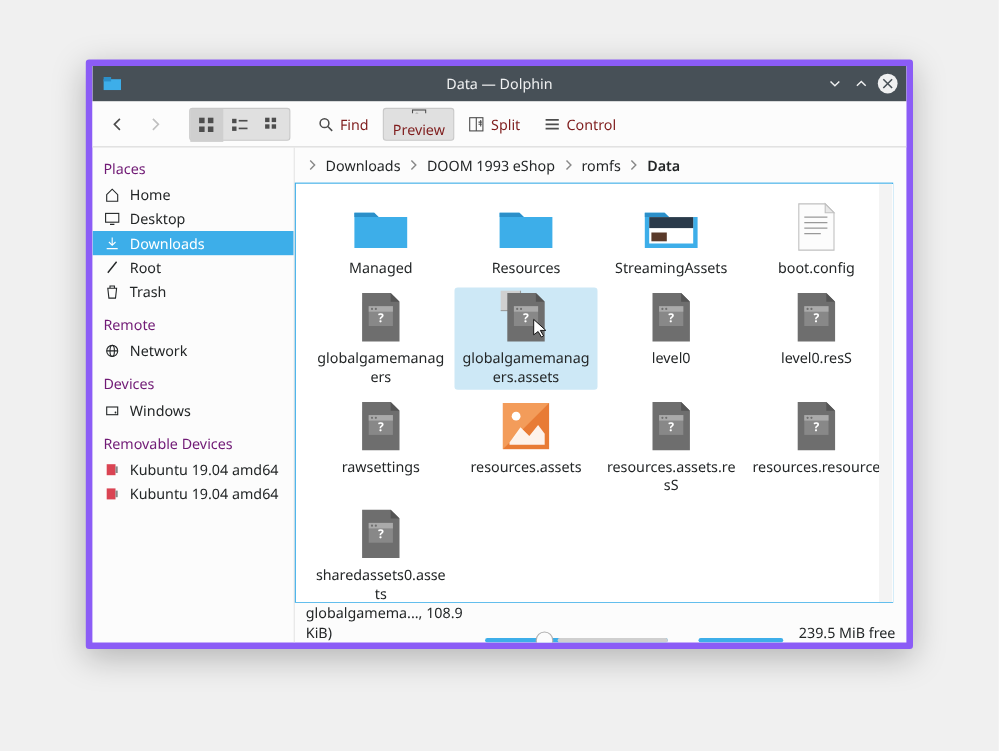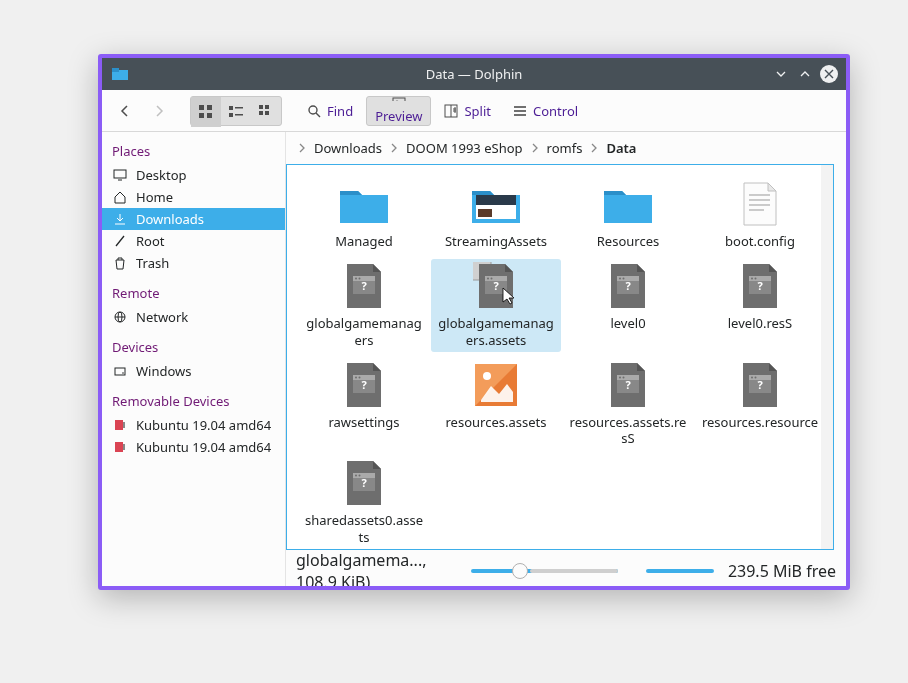--- a/index.html
+++ b/index.html
@@ -1,38 +1,38 @@
 <!DOCTYPE html>
 <html><head>
 <meta charset="utf-8">
 <style>
   * { box-sizing: border-box; margin: 0; padding: 0; font-family: "Noto Sans", "Segoe UI", sans-serif; }
   body { background: #f0f0f0; width: 908px; height: 683px; position: relative; }
   .window {
     position: absolute; left: 78px; top: 54px; width: 752px; height: 536px;
-    background: #fcfcfc; border: 4px solid #8b5cf6; border-radius: 3px;
+    background: #fcfcfc; border: 6px solid #8b5cf6; border-radius: 3px;
     box-shadow: 0 8px 30px rgba(0,0,0,0.25);
-    display: flex; flex-direction: column; overflow: hidden; margin-left: 20px;
+    display: flex; flex-direction: column; overflow: hidden;
   }
   .titlebar {
     height: 32px; background: #475057; display: flex; align-items: center;
     color: #eff0f1; font-size: 13px; position: relative;
   }
   .title-icon { width: 16px; height: 12px; margin-left: 10px; }
   .title-text { position: absolute; left: 0; right: 0; text-align: center; pointer-events: none; }
   .title-buttons { margin-left: auto; display: flex; gap: 6px; margin-right: 8px; align-items: center; }
   .tb-btn { width: 18px; height: 18px; display:flex; align-items:center; justify-content:center; }
   .tb-close { width:18px; height:18px; background:#eff0f1; border-radius:50%; display:flex; align-items:center; justify-content:center; }
   .toolbar {
     height: 42px; background: #fcfcfc; border-bottom: 1px solid #d8d8d8;
     display: flex; align-items: center; padding: 0 8px; gap: 4px;
   }
   .tbtn {
     height: 30px; padding: 0 8px; display: flex; align-items: center; gap: 6px;
-    font-size: 13px; color: #4c1d95; border: 1px solid transparent; border-radius: 3px;
+    font-size: 13px; color: #7f1d1d; border: 1px solid transparent; border-radius: 3px;
   }
   .tbtn.iconbtn { width: 30px; padding: 0; justify-content: center; }
   .tbtn.active { background: #e0e0e0; border: 1px solid #c8c8c8; flex-direction: column; }
   .tbtn.disabled { color: #b0b0b0; }
   .view-group { display:flex; background:#e0e0e0; border:1px solid #c8c8c8; border-radius:3px; height:30px; }
   .view-group .tbtn { border:none; border-radius:0; }
   .view-group .tbtn.active { background:#cfcfcf; }
   .sep { width: 8px; }
 
   .body { flex: 1; display: flex; min-height: 0; }
@@ -57,21 +57,21 @@
     display:grid; grid-template-columns: repeat(4, 130px); gap: 6px 2px; padding: 12px 12px;
     justify-content: start;
   }
   .item { width:130px; display:flex; flex-direction:column; align-items:center; text-align:center; font-size:13px; color:#232627; padding:4px 0; border-radius:3px; }
   .item .thumb { width:56px; height:46px; margin-bottom:6px; display:flex; align-items:center; justify-content:center; }
   .item.selected { background:#cde8f6; }
   .item .lbl { max-width: 120px; word-wrap: break-word; line-height:1.25; }
   .item.folder .lbl-underline { text-decoration-color:#888; }
 
   .statusbar {
-    height: 30px; display:flex; align-items:center; font-size:16px; color:#232627;
+    height: 30px; display:flex; align-items:flex-end; font-size:13px; color:#232627;
     padding: 0 10px; gap: 14px;
   }
   .slider { width: 190px; height: 4px; background: #3daee9; position:relative; border-radius:2px; }
   .slider .rest { position:absolute; right:0; top:0; bottom:0; width:60%; background:#cfcfcf; border-radius:2px; }
   .slider .knob { position:absolute; left:28%; top:-6px; width:16px; height:16px; background:#fcfcfc; border:1px solid #b0b0b0; border-radius:50%; }
   .free-bar { width:88px; height:4px; background:#3daee9; border-radius:2px; }
   .free-text { white-space:nowrap; }
 
   svg { display:block; }
 </style>
@@ -180,33 +180,33 @@
       <span>Control</span>
     </div>
   </div>
 
   <div class="body">
     <div class="sidebar" id="sidebar">
         <div class="sb-section">Places</div>
         <div class="sb-item">
           <span class="sb-icon">
             <svg width="14" height="14">
+              <path d="M2 7 L7 2 L12 7 L12 13 L2 13 Z" fill="none" stroke="currentColor"></path>
+            </svg>
+          </span>
+          <span>Home</span>
+        </div>
+        <div class="sb-item">
+          <span class="sb-icon">
+            <svg width="14" height="14">
               <rect x="1" y="2" width="12" height="8" fill="none" stroke="currentColor"></rect>
               <line x1="5" y1="12" x2="9" y2="12" stroke="currentColor"></line>
             </svg>
           </span>
           <span>Desktop</span>
-        </div>
-        <div class="sb-item">
-          <span class="sb-icon">
-            <svg width="14" height="14">
-              <path d="M2 7 L7 2 L12 7 L12 13 L2 13 Z" fill="none" stroke="currentColor"></path>
-            </svg>
-          </span>
-          <span>Home</span>
         </div>
         <div class="sb-item selected">
           <span class="sb-icon">
             <svg width="14" height="14">
               <path d="M7 2 L7 9 M4 6 L7 9 L10 6" stroke="currentColor" fill="none"></path>
               <line x1="2" y1="12" x2="12" y2="12" stroke="currentColor"></line>
             </svg>
           </span>
           <span>Downloads</span>
         </div>
@@ -298,41 +298,41 @@
       <div class="file-area">
         <div class="grid" id="grid">
             <div class="item folder">
               <div class="thumb">
                 <svg width="56" height="46">
                   <path d="M4 10 L22 10 L26 14 L52 14 L52 42 L4 42 Z" fill="#3daee9"></path>
                   <path d="M4 10 L22 10 L26 14 L4 14 Z" fill="#2b8fc9"></path>
                 </svg>
               </div>
               <div class="lbl"><span class="lbl-underline">Managed</span></div>
+            </div>
+            <div class="item folder">
+              <div class="thumb">
+                <svg width="56" height="46">
+                  <path d="M4 10 L22 10 L26 14 L52 14 L52 42 L4 42 Z" fill="#3daee9"></path>
+                  <path d="M4 10 L22 10 L26 14 L4 14 Z" fill="#2b8fc9"></path>
+                </svg>
+              </div>
+              <div class="lbl">Resources</div>
             </div>
             <div class="item folder">
               <div class="thumb">
                 <svg width="56" height="46">
                   <path d="M4 10 L22 10 L26 14 L52 14 L52 42 L4 42 Z" fill="#3daee9"></path>
                   <path d="M4 10 L22 10 L26 14 L4 14 Z" fill="#2b8fc9"></path>
                   <rect x="8" y="14" width="40" height="24" fill="#fff"></rect>
                   <rect x="8" y="14" width="40" height="10" fill="#2a3a4a"></rect>
                   <rect x="10" y="28" width="14" height="8" fill="#5a3a2a"></rect>
                 </svg>
               </div>
               <div class="lbl">StreamingAssets</div>
-            </div>
-            <div class="item folder">
-              <div class="thumb">
-                <svg width="56" height="46">
-                  <path d="M4 10 L22 10 L26 14 L52 14 L52 42 L4 42 Z" fill="#3daee9"></path>
-                  <path d="M4 10 L22 10 L26 14 L4 14 Z" fill="#2b8fc9"></path>
-                </svg>
-              </div>
-              <div class="lbl">Resources</div>
             </div>
             <div class="item">
               <div class="thumb">
                 <svg width="40" height="46">
                   <path d="M4 2 L28 2 L36 10 L36 44 L4 44 Z" fill="#fcfcfc" stroke="#c0c0c0"></path>
                   <path d="M28 2 L28 10 L36 10 Z" fill="#e8e8e8" stroke="#c0c0c0"></path>
                   <line x1="9" y1="14" x2="30" y2="14" stroke="#999"></line>
                   <line x1="9" y1="19" x2="30" y2="19" stroke="#999"></line>
                   <line x1="9" y1="24" x2="30" y2="24" stroke="#999"></line>
                   <line x1="9" y1="29" x2="24" y2="29" stroke="#999"></line>

